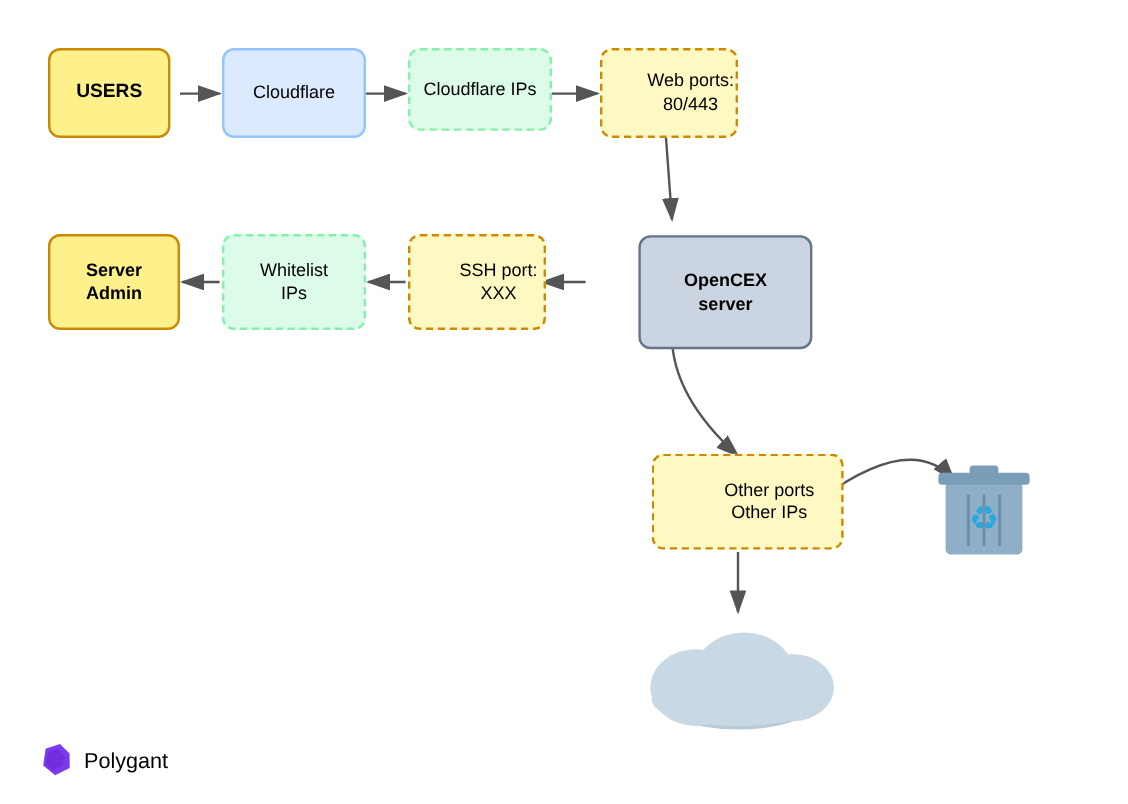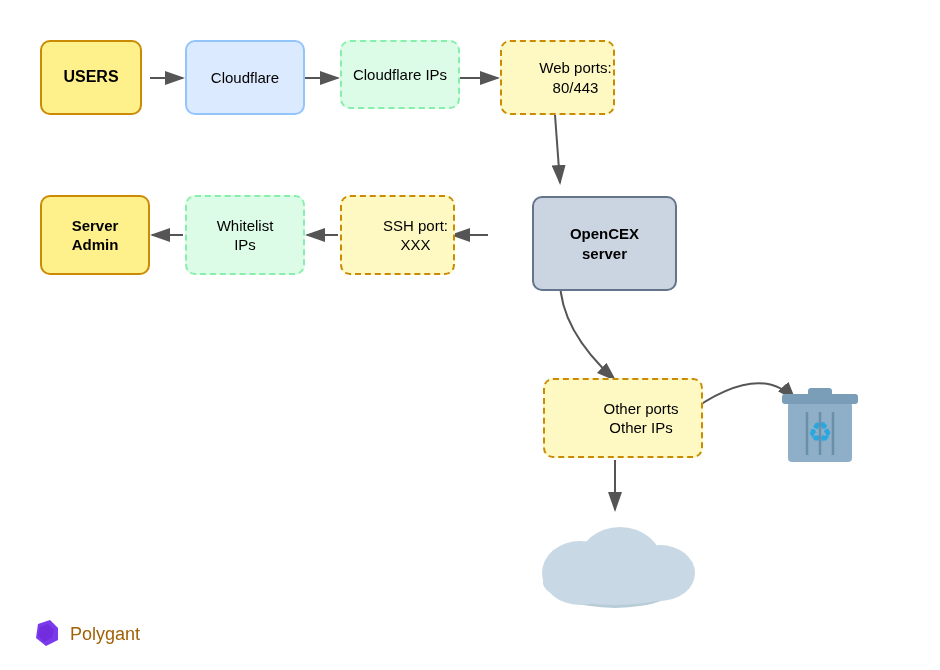--- a/index.html
+++ b/index.html
@@ -86,21 +86,21 @@
       bottom: 20px;
       left: 30px;
       display: flex;
       align-items: center;
       gap: 8px;
     }
 
     .logo-text {
       font-size: 18px;
       font-weight: 500;
-      color: #a16207;
+      color: #000000;
     }
 
     .logo-icon {
       width: 32px;
       height: 32px;
     }
   </style>
 </head>
 <body>
 

